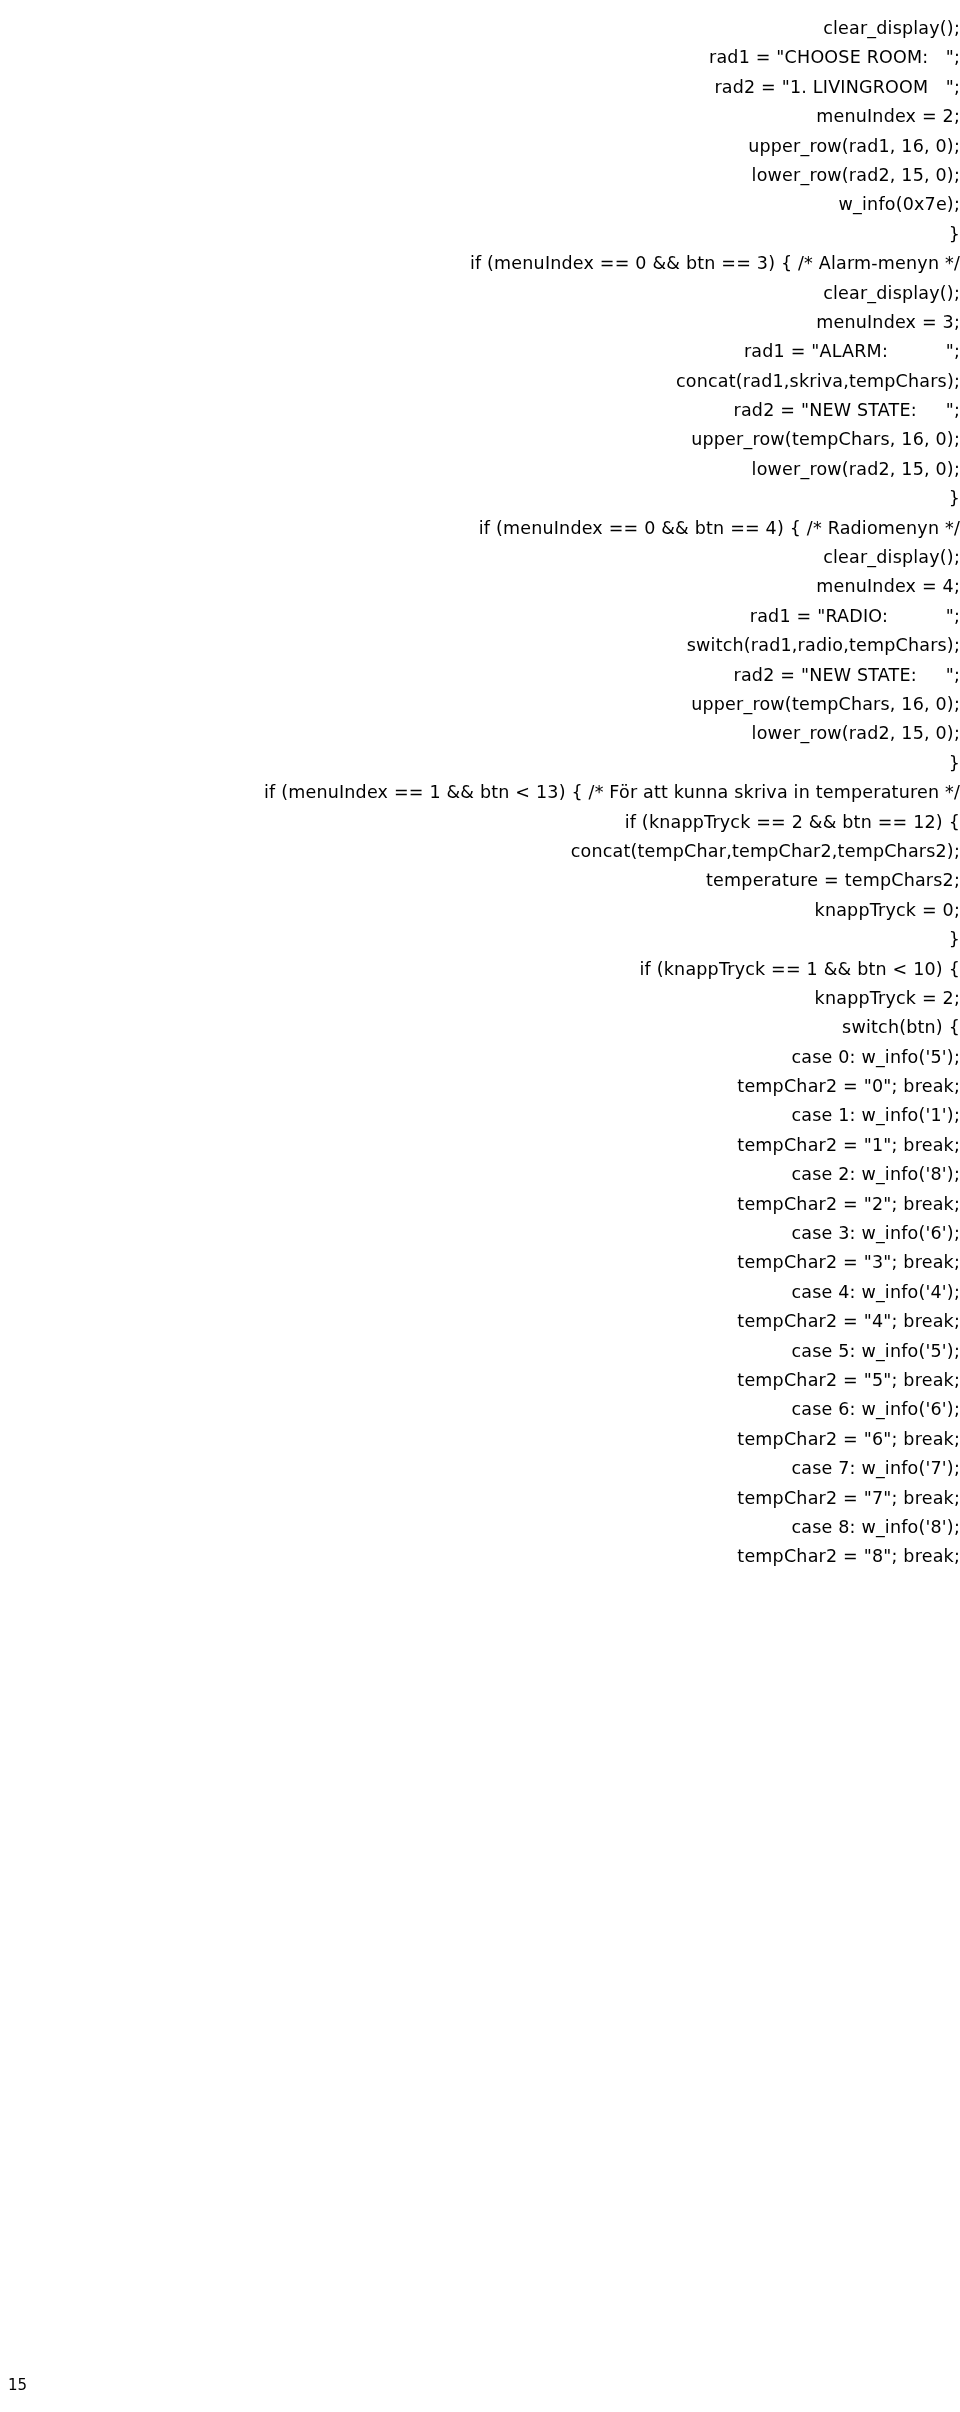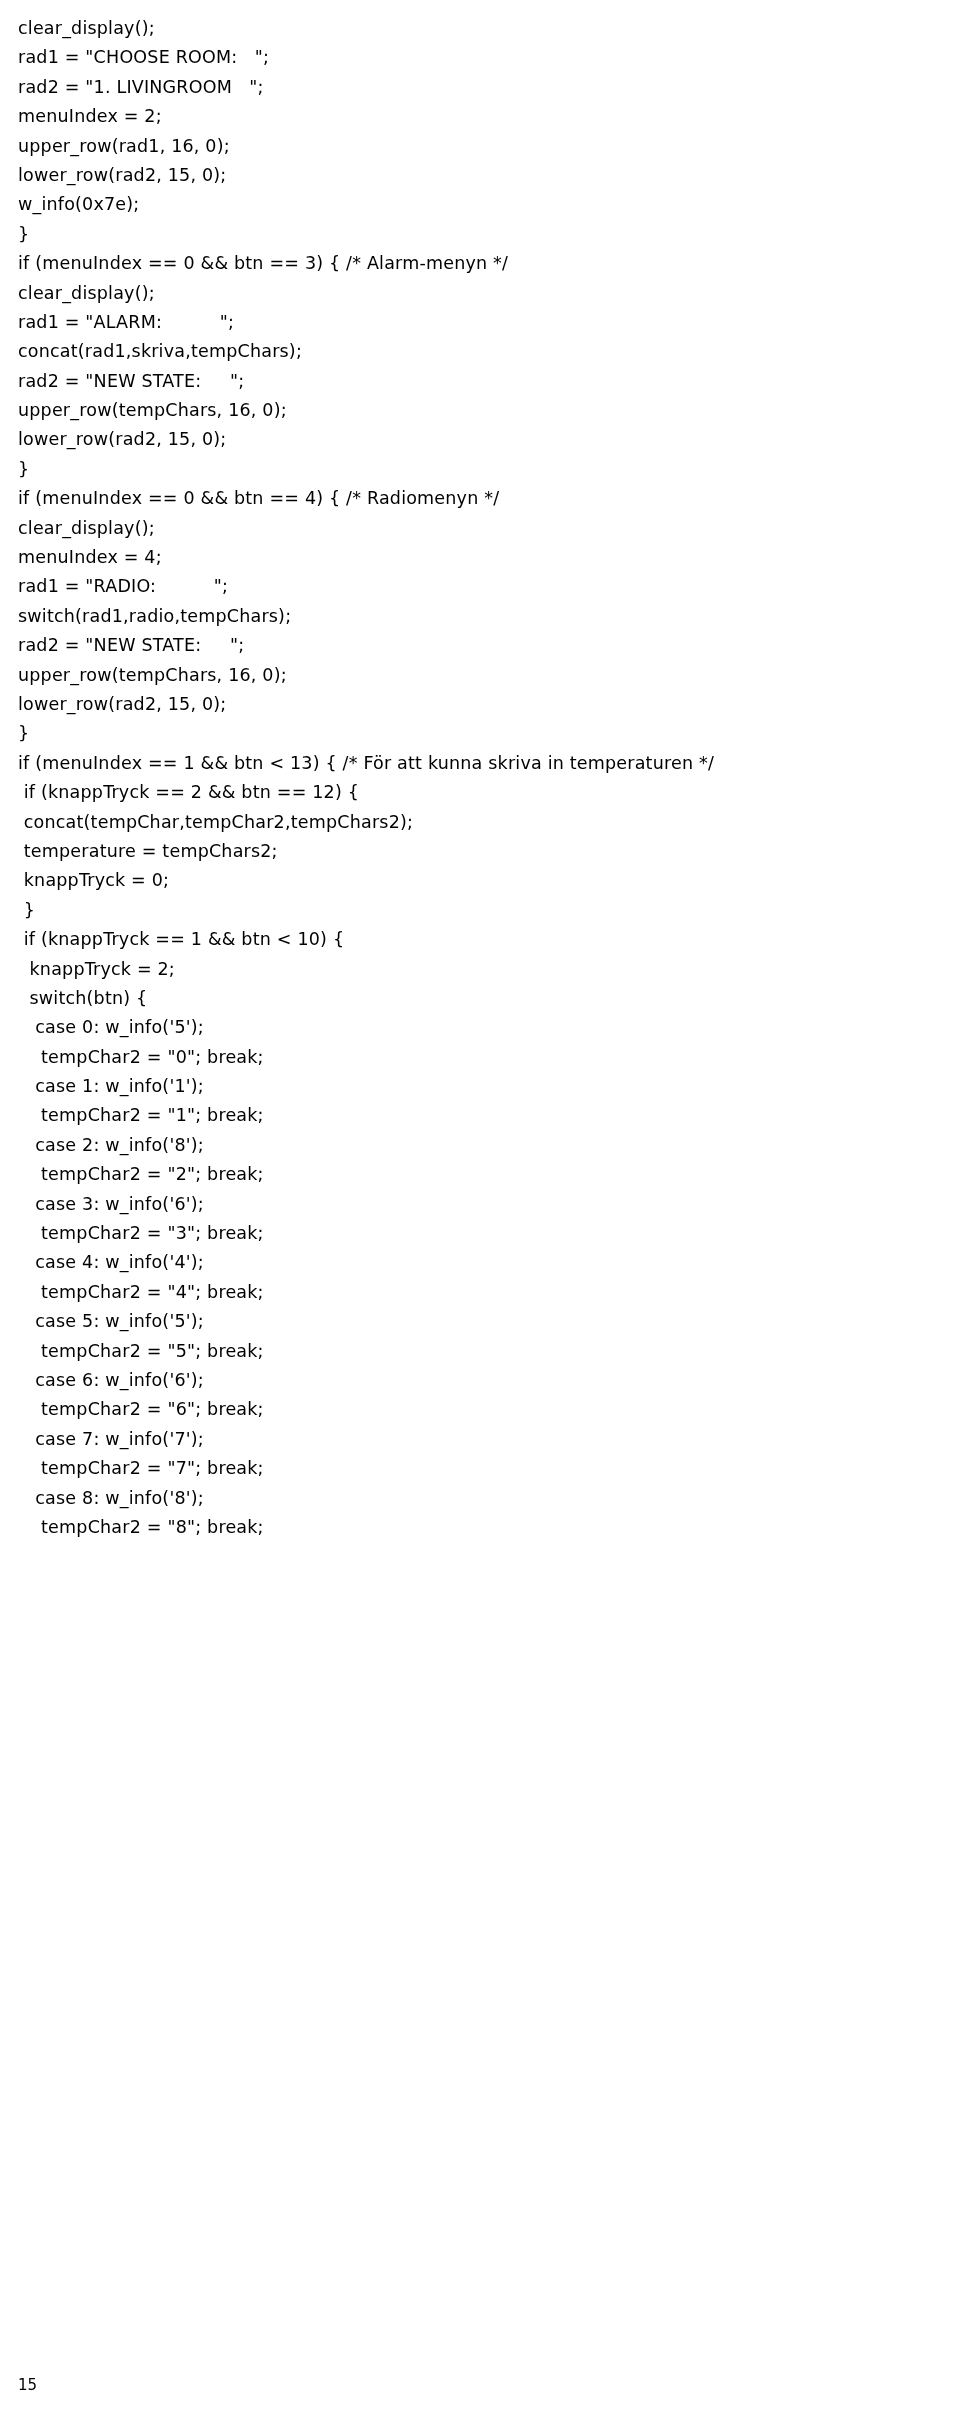--- a/index.html
+++ b/index.html
@@ -10,48 +10,50 @@
     font-size: 17.5px;
     line-height: 1.68;
     color: #000000;
   }
   .page {
     width: 960px;
     min-height: 2412px;
     box-sizing: border-box;
     padding: 14px 0 12px 18px;
     position: relative;
+    text-align: right;
   }
   .code-line {
     white-space: pre;
     letter-spacing: 0.2px;
   }
   .page-num {
     position: absolute;
     bottom: 14px;
-    left: 18px;
+    left: 8px;
     font-size: 15px;
   }
 </style>
 </head>
 <body>
 
 <div class="page">
   <div class="code-block">
     <div class="code-line">clear_display();</div>
     <div class="code-line">rad1 = "CHOOSE ROOM:   ";</div>
     <div class="code-line">rad2 = "1. LIVINGROOM   ";</div>
     <div class="code-line">menuIndex = 2;</div>
     <div class="code-line">upper_row(rad1, 16, 0);</div>
     <div class="code-line">lower_row(rad2, 15, 0);</div>
     <div class="code-line">w_info(0x7e);</div>
     <div class="code-line">}</div>
     <div class="code-line"></div>
     <div class="code-line">if (menuIndex == 0 &amp;&amp; btn == 3) { /* Alarm-menyn */</div>
     <div class="code-line">clear_display();</div>
+    <div class="code-line">menuIndex = 3;</div>
     <div class="code-line">rad1 = "ALARM:          ";</div>
     <div class="code-line">concat(rad1,skriva,tempChars);</div>
     <div class="code-line">rad2 = "NEW STATE:     ";</div>
     <div class="code-line">upper_row(tempChars, 16, 0);</div>
     <div class="code-line">lower_row(rad2, 15, 0);</div>
     <div class="code-line"></div>
     <div class="code-line">}</div>
     <div class="code-line"></div>
     <div class="code-line">if (menuIndex == 0 &amp;&amp; btn == 4) { /* Radiomenyn */</div>
     <div class="code-line">clear_display();</div>

